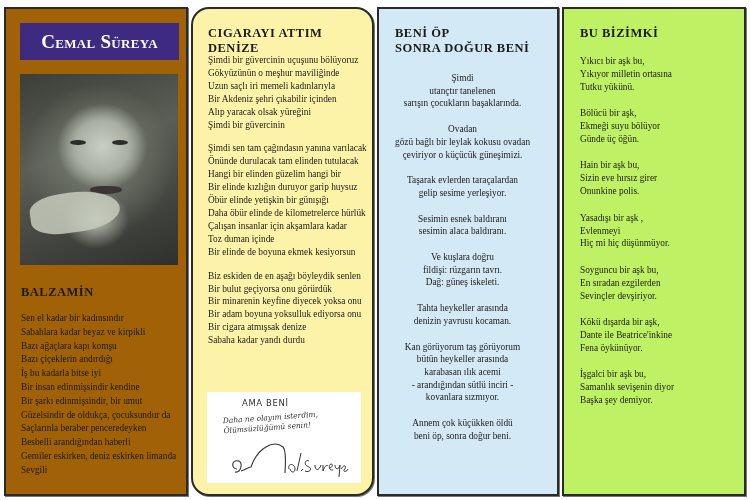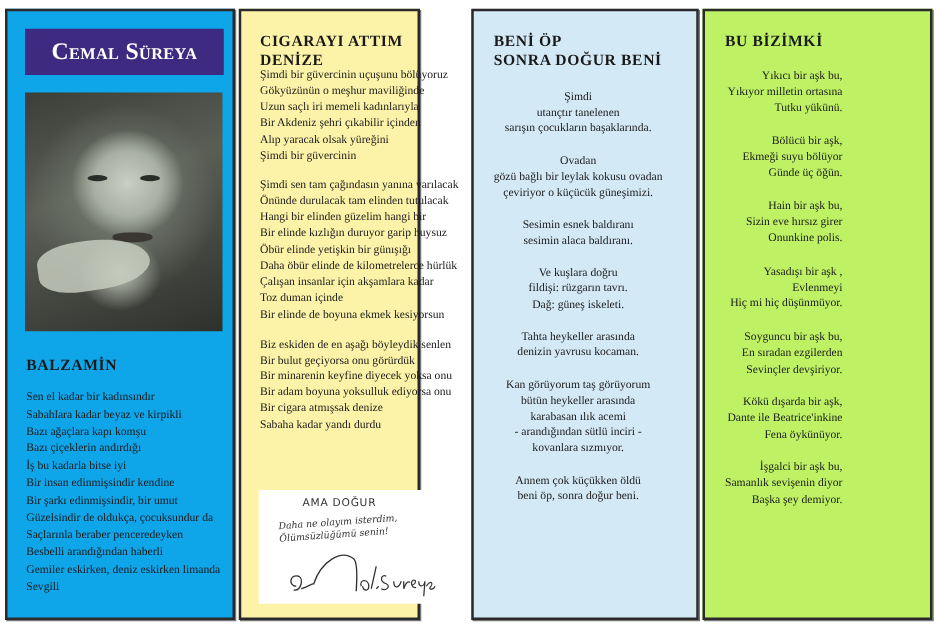--- a/index.html
+++ b/index.html
@@ -4,22 +4,22 @@
 <style>
   * { box-sizing: border-box; margin: 0; padding: 0; }
   html, body { width: 750px; height: 500px; background: #ffffff; overflow: hidden; }
   body { position: relative; font-family: "Liberation Serif", "DejaVu Serif", serif; color: #1a1a1a; }
 
   .panel {
     position: absolute; top: 7px; height: 489px;
     border: 2px solid #2a2a2a;
     box-shadow: 1px 1px 0 #777;
   }
-  #p1 { left: 4px;   width: 184px; background: #0ea5e9; }
-  #p2 { left: 191px; width: 145px; background: #fdf3a8; }
+  #p1 { left: 4px;   width: 184px; background: #a16207; }
+  #p2 { left: 191px; width: 183px; background: #fdf3a8; border-radius: 18px; }
   #p3 { left: 377px; width: 182px; background: #d3e9f6; }
   #p4 { left: 562px; width: 184px; background: #bef264; }
 
   .banner {
     position: absolute; left: 14px; top: 14px; width: 159px; height: 37px;
     background: #3e2a80; color: #ffffff;
     display: flex; align-items: center; justify-content: center;
     font-family: "Liberation Serif", serif; font-weight: bold;
     font-size: 19px; letter-spacing: 0.3px; font-variant: small-caps;
   }
@@ -53,21 +53,21 @@
 
   #p2 .poem-title { left: 15px; top: 17px; }
   #p2 .poem { left: 15px; top: 45px; line-height: 12.9px; }
   #p2 .poem .stanza { margin-bottom: 11px; }
 
   #p3 .poem-title { left: 16px; top: 17px; }
   #p3 .poem { left: 16px; top: 63px; line-height: 12.7px; }
   #p3 .poem .stanza { margin-bottom: 13px; text-align: center; }
 
   #p4 .poem-title { left: 16px; top: 17px; }
-  #p4 .poem { left: 16px; top: 46px; line-height: 12.9px; text-align: right; }
+  #p4 .poem { left: 16px; top: 46px; line-height: 12.9px; }
   #p4 .poem .stanza { margin-bottom: 13.5px; }
 
   .signature-box {
     position: absolute; left: 14px; top: 383px; width: 154px; height: 91px;
     background: #ffffff;
   }
   .sig-heading {
     position: absolute; left: 35px; top: 6px;
     font-family: "DejaVu Sans", sans-serif; font-size: 8.5px; letter-spacing: 0.6px; color: #333;
   }
@@ -132,21 +132,21 @@
     <span class="stanza">
       <span class="line">Biz eskiden de en aşağı böyleydik senlen</span>
       <span class="line">Bir bulut geçiyorsa onu görürdük</span>
       <span class="line">Bir minarenin keyfine diyecek yoksa onu</span>
       <span class="line">Bir adam boyuna yoksulluk ediyorsa onu</span>
       <span class="line">Bir cigara atmışsak denize</span>
       <span class="line">Sabaha kadar yandı durdu</span>
     </span>
   </div>
   <div class="signature-box">
-    <div class="sig-heading">AMA DOĞUR</div>
+    <div class="sig-heading">AMA BENİ</div>
     <div class="sig-text">
       <div>Daha ne olayım isterdim,</div>
       <div>Ölümsüzlüğümü senin!</div>
     </div>
     <svg class="sig-svg" width="120" height="40" viewBox="0 0 120 40">
       <path d="M8 30 C2 30 2 20 10 22 C14 24 12 34 6 33 M12 32 C18 30 20 28 22 28 C28 10 44 0 54 8 C58 12 56 30 56 34" fill="none" stroke="#333" stroke-width="1.1"></path>
       <path d="M60 30 C58 24 66 24 66 30 C66 34 62 34 61 30 M68 32 L72 14 M72 32 L74 30" fill="none" stroke="#333" stroke-width="1"></path>
       <path d="M80 22 C76 20 74 26 80 28 C84 30 80 34 76 32 M86 26 C86 32 90 32 92 26 M94 26 L94 32 C96 26 98 26 99 27 M101 29 C104 28 104 25 102 25 C99 26 100 32 104 31 M106 26 C106 31 110 31 111 26 L110 38 M112 30 C116 24 118 28 115 31 C114 33 118 33 119 30" fill="none" stroke="#333" stroke-width="1"></path>
     </svg>
   </div>
@@ -162,20 +162,24 @@
       <span class="line">Şimdi</span>
       <span class="line">utançtır tanelenen</span>
       <span class="line">sarışın çocukların başaklarında.</span>
     </span>
     <span class="stanza">
       <span class="line">Ovadan</span>
       <span class="line">gözü bağlı bir leylak kokusu ovadan</span>
       <span class="line">çeviriyor o küçücük güneşimizi.</span>
     </span>
     <span class="stanza">
+      <span class="line">Taşarak evlerden taraçalardan</span>
+      <span class="line">gelip sesime yerleşiyor.</span>
+    </span>
+    <span class="stanza">
       <span class="line">Sesimin esnek baldıranı</span>
       <span class="line">sesimin alaca baldıranı.</span>
     </span>
     <span class="stanza">
       <span class="line">Ve kuşlara doğru</span>
       <span class="line">fildişi: rüzgarın tavrı.</span>
       <span class="line">Dağ: güneş iskeleti.</span>
     </span>
     <span class="stanza">
       <span class="line">Tahta heykeller arasında</span>

